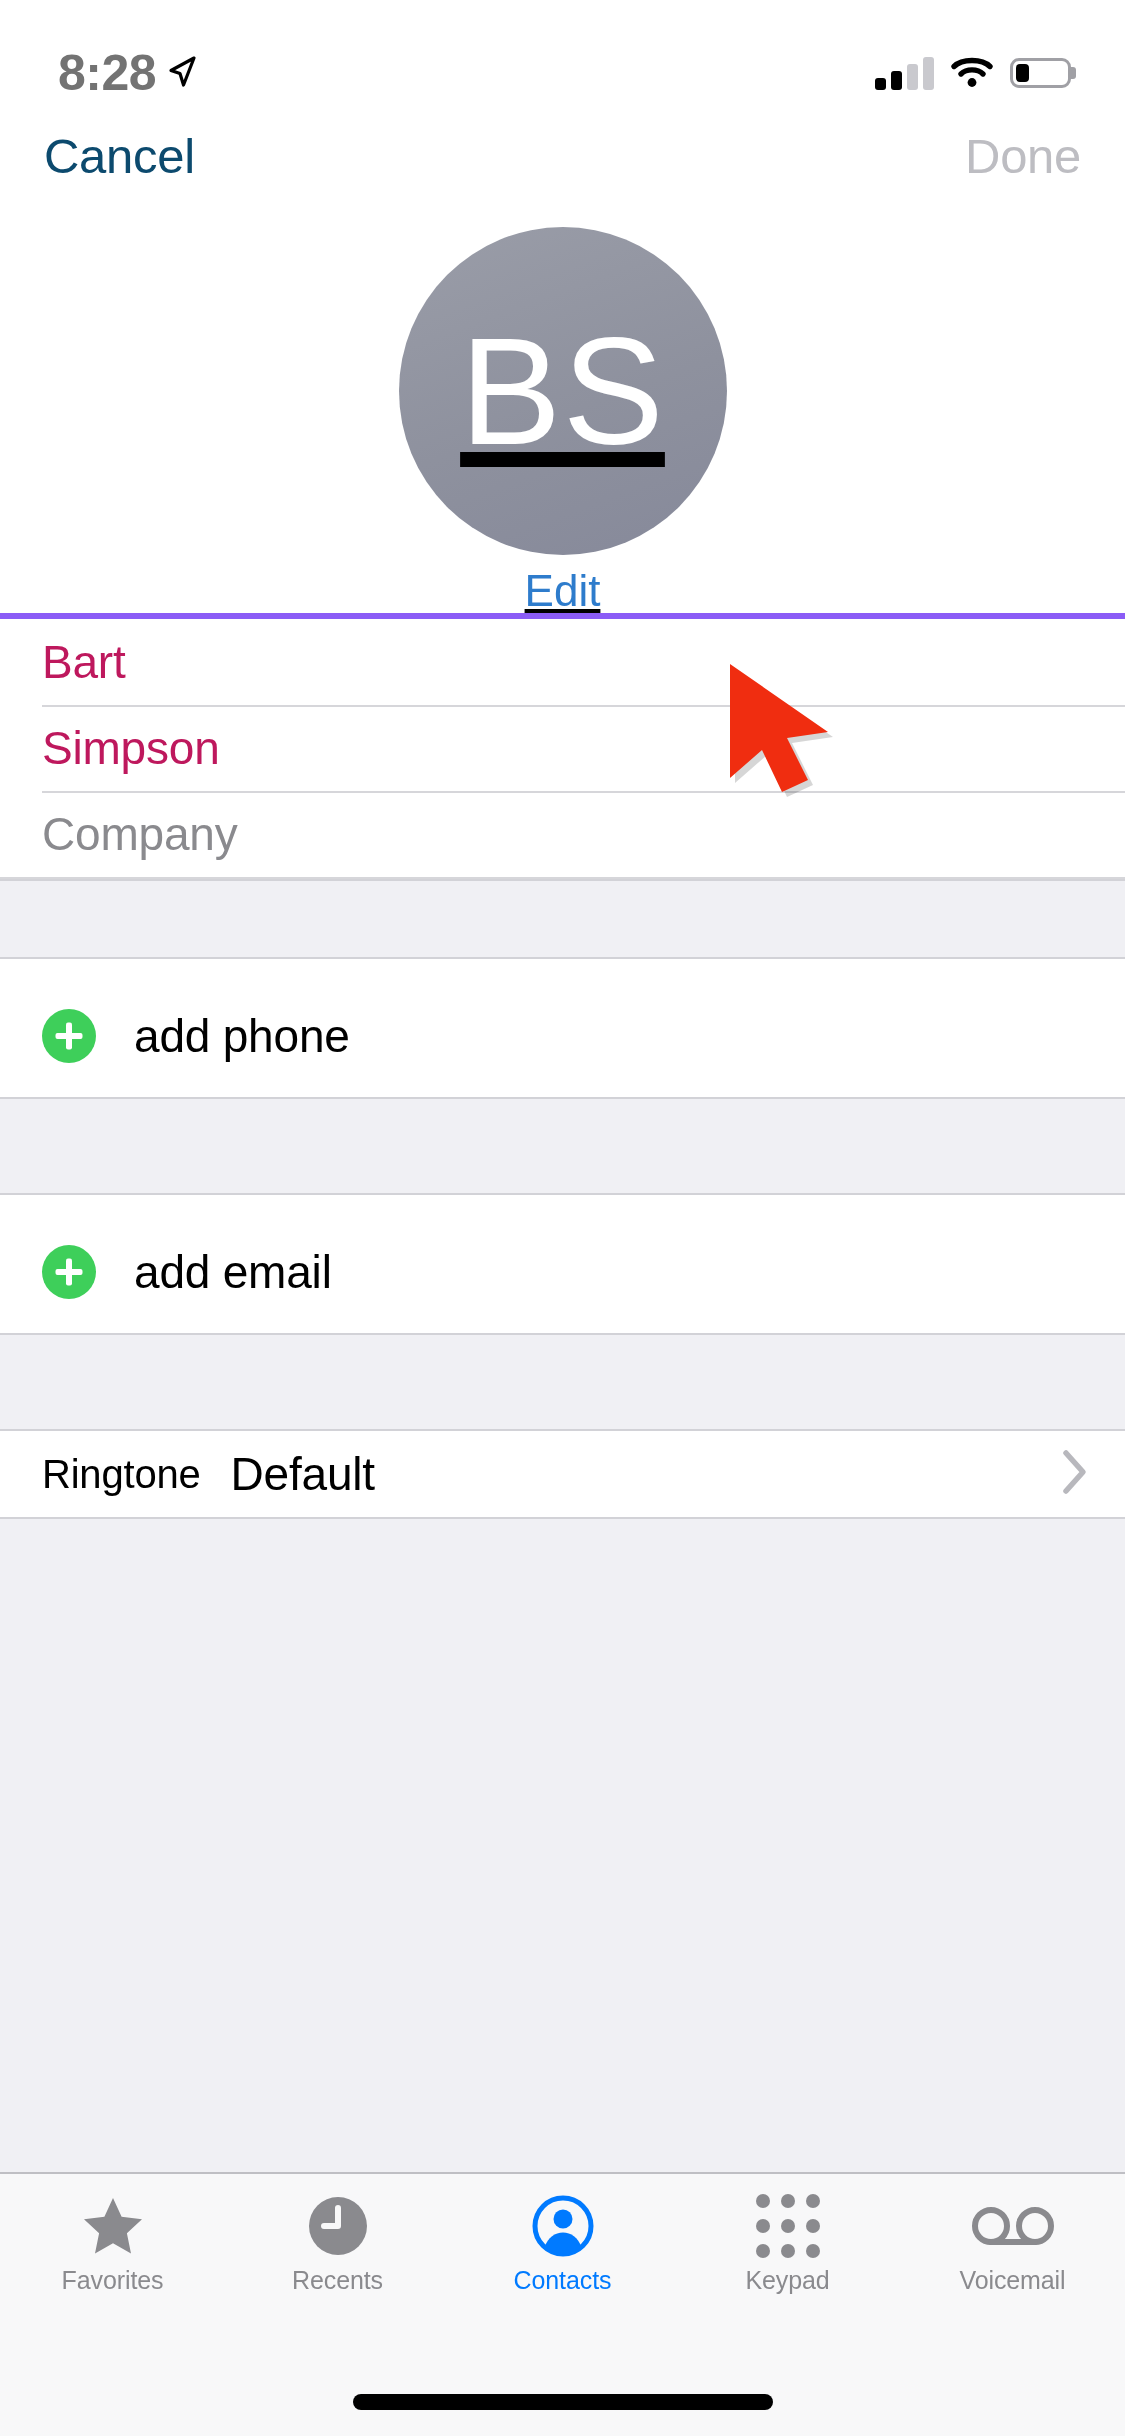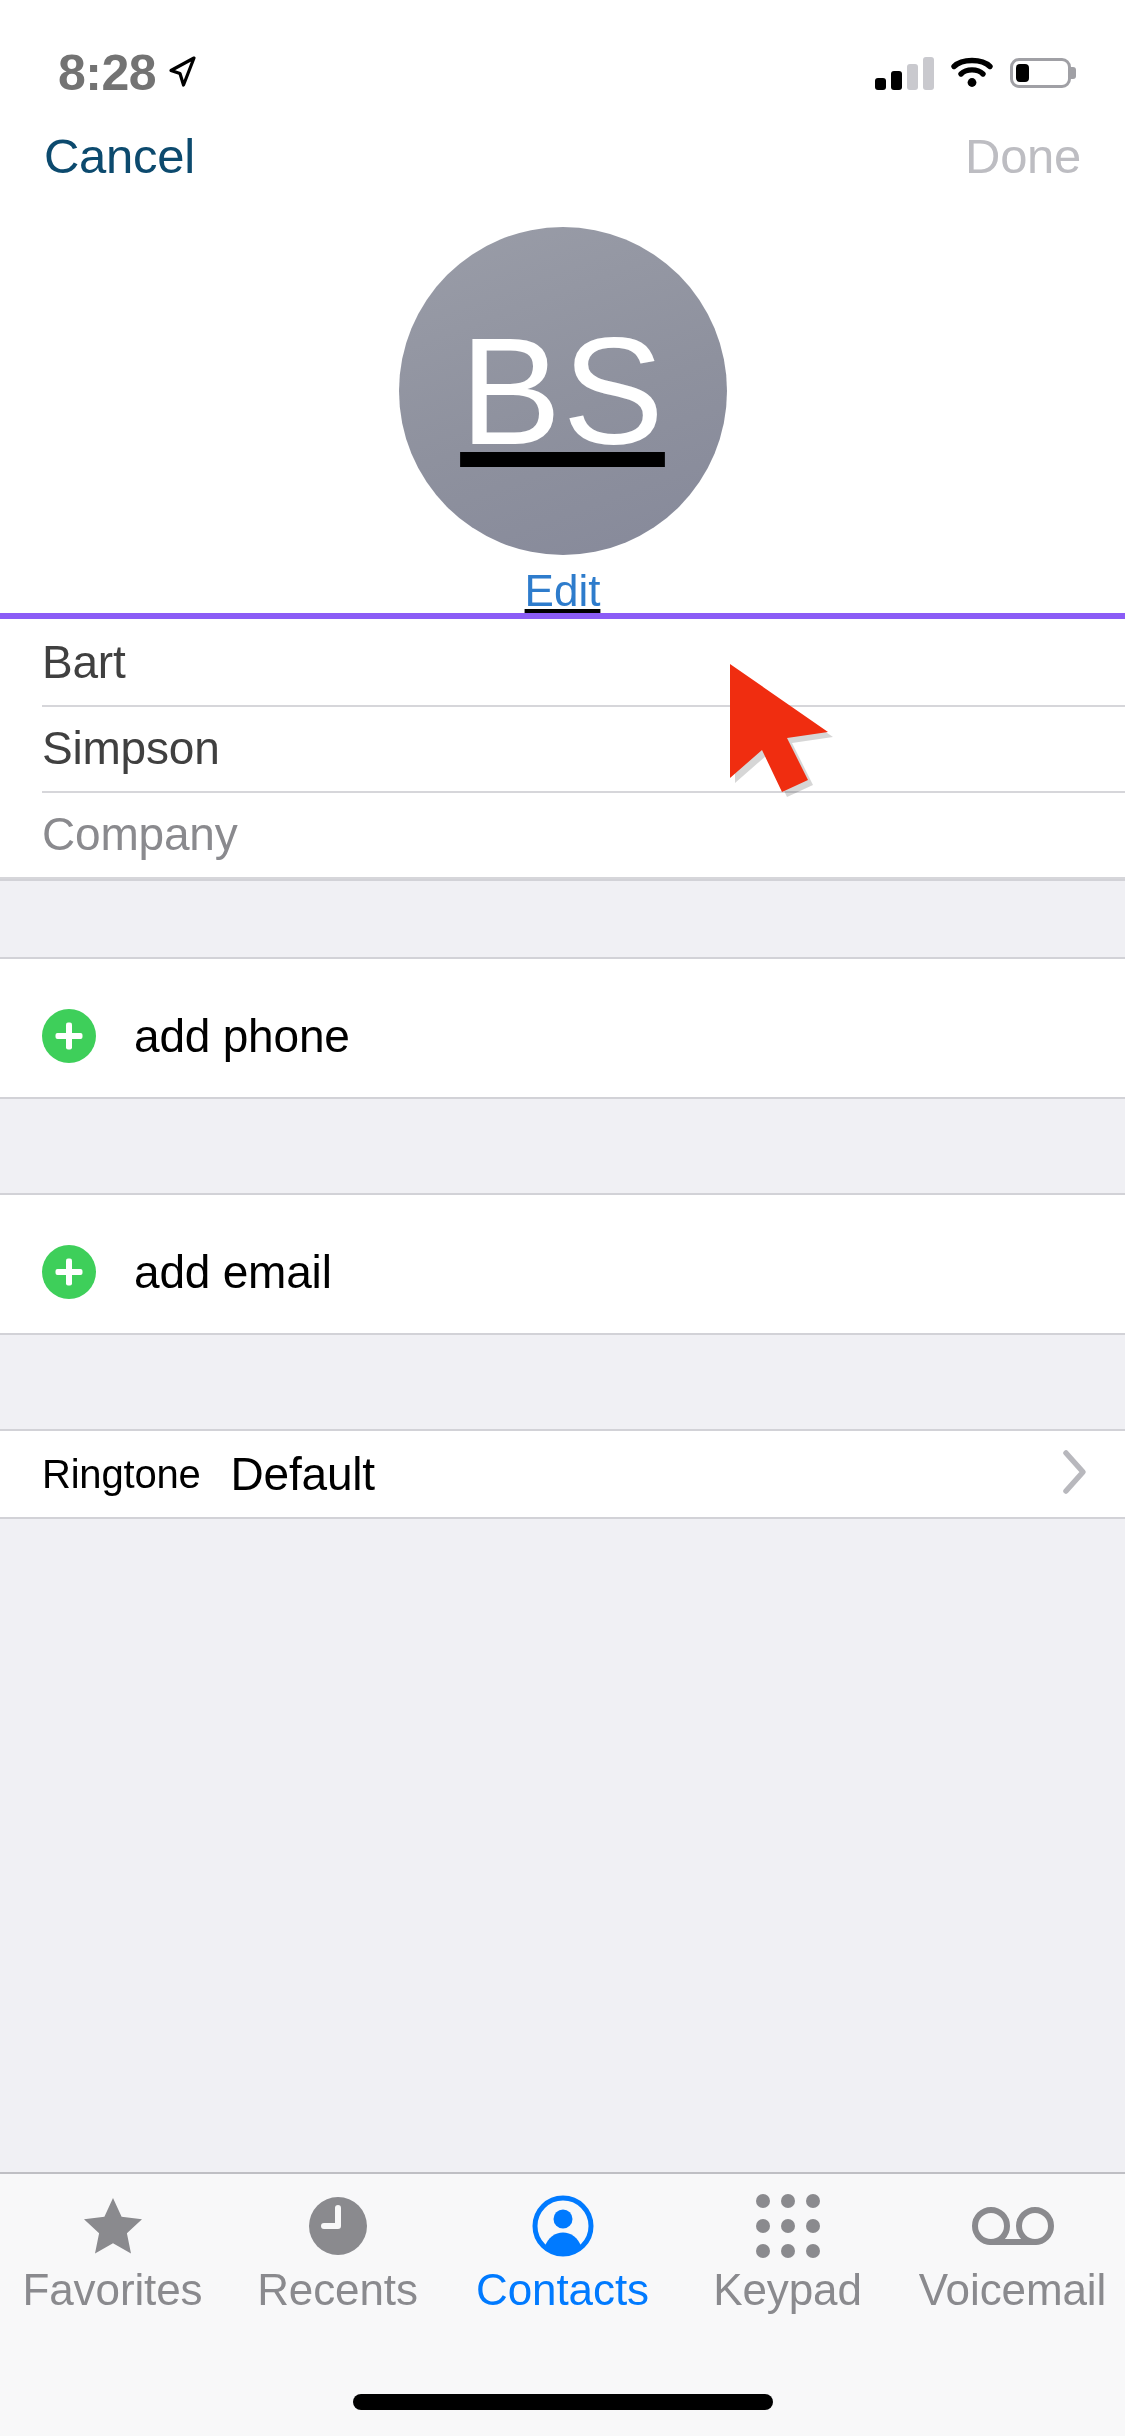--- a/index.html
+++ b/index.html
@@ -196,21 +196,21 @@
     content: "";
     position: absolute;
     left: 42px;
     right: 0;
     top: 0;
     height: 2px;
     background: #d6d6da;
   }
   .field-text {
     font-size: 46px;
-    color: #404040;
+    color: #be185d;
     line-height: 1;
     letter-spacing: -0.2px;
   }
   .field-text.placeholder { color: #8a8a8e; }
 
   .spacer {
     height: 80px;
     background: #f0f0f4;
     border-top: 2px solid #d2d2d7;
     border-bottom: 2px solid #d2d2d7;
@@ -313,21 +313,21 @@
     font-family: inherit;
     padding: 0;
   }
   .tab-icon {
     height: 68px;
     display: flex;
     align-items: center;
     justify-content: center;
   }
   .tab-label {
-    font-size: 44px;
+    font-size: 25px;
     color: #8a8a8e;
     line-height: 1;
     letter-spacing: -0.1px;
   }
   .tab.active .tab-label { color: #007aff; }
 
   .keypad-grid {
     display: grid;
     grid-template-columns: repeat(3, 14px);
     grid-template-rows: repeat(3, 14px);

